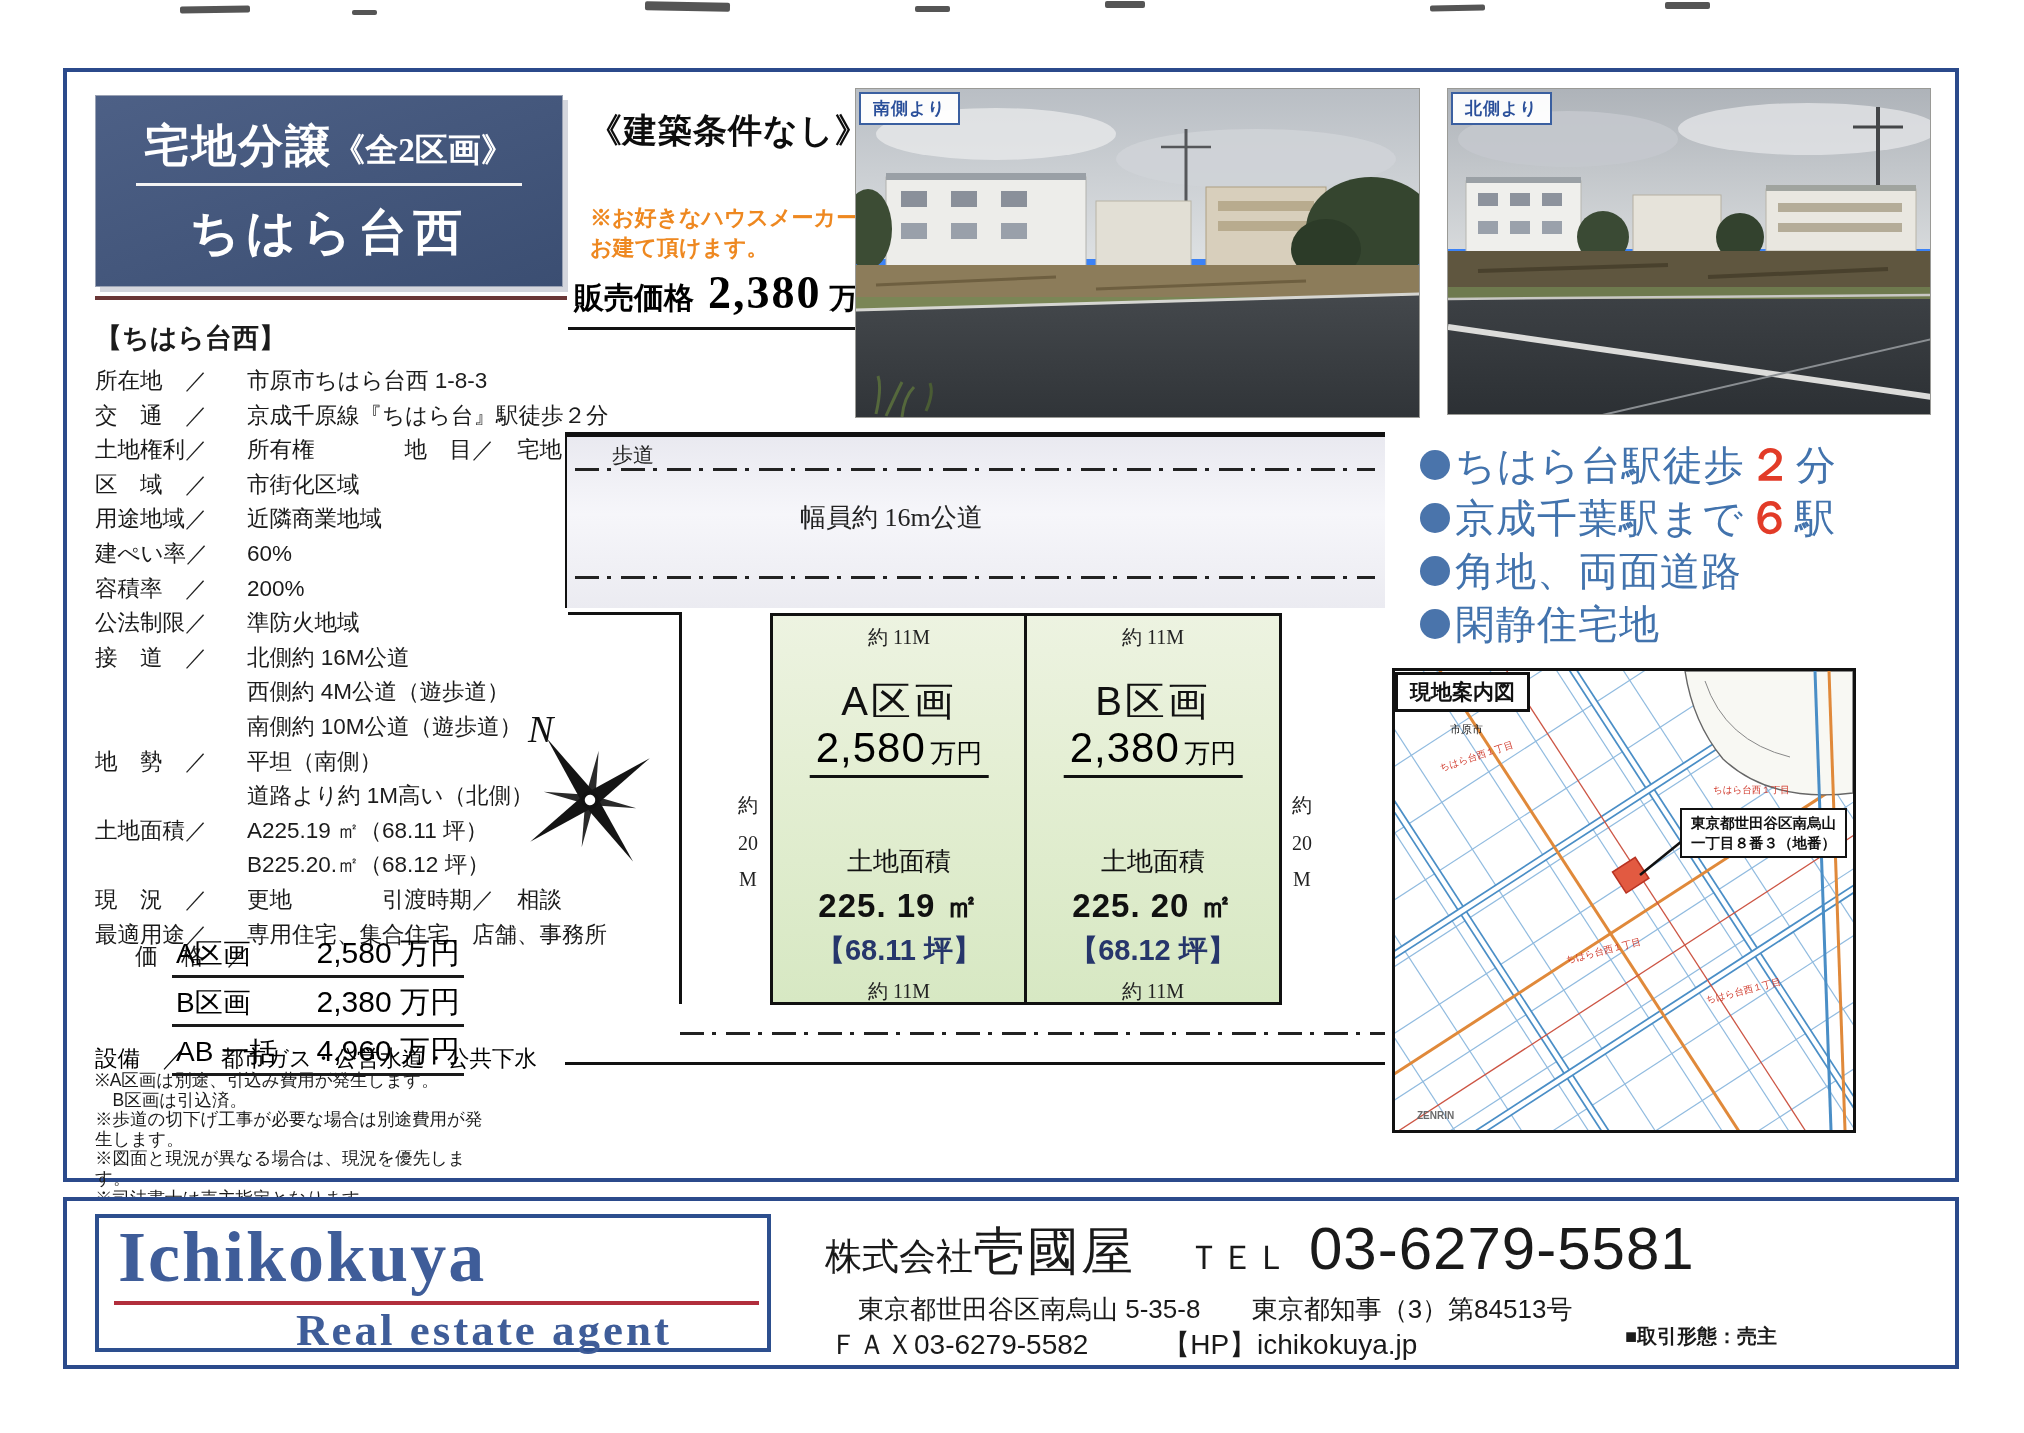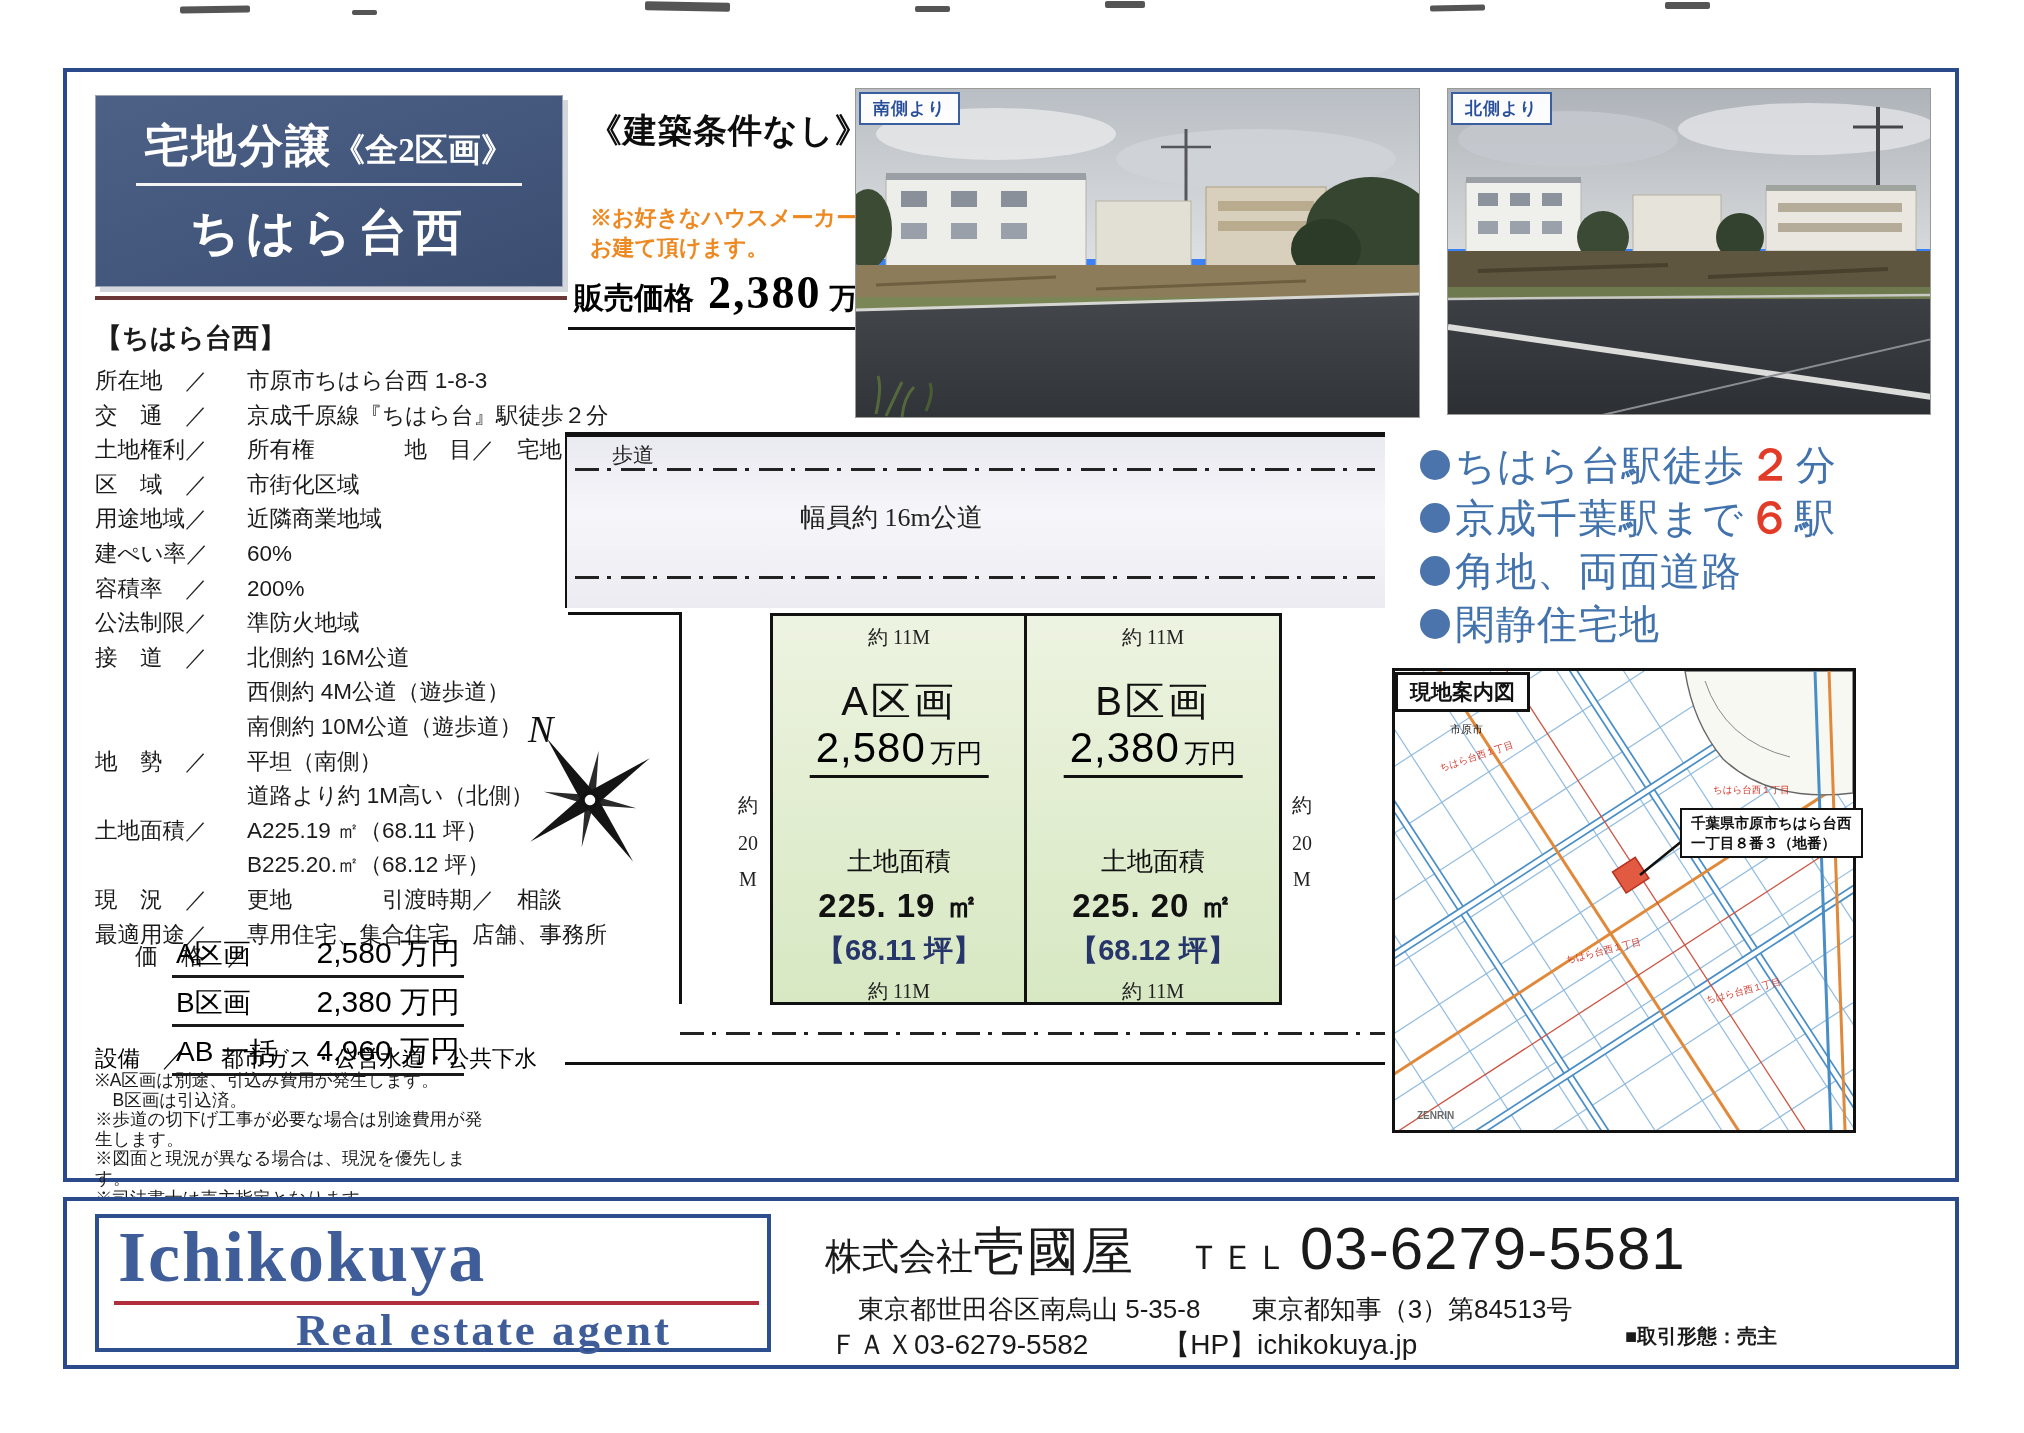--- a/index.html
+++ b/index.html
@@ -103,21 +103,21 @@
   .logobox { left:95px; top:1214px; width:676px; height:138px; border:4px solid #2d4f8e; background:#fff; }
   .logo-main { left:118px; top:1216px; font-family:"Liberation Serif", serif; font-weight:bold;
     font-size:72px; color:#3f5d99; letter-spacing:2px; }
   .logo-line { left:114px; top:1301px; width:645px; height:4px; background:#b12e3c; }
   .logo-sub { left:296px; top:1304px; font-family:"Liberation Serif", serif; font-weight:bold;
     font-size:45px; color:#3f5d99; letter-spacing:3px; }
   .company-row { left:825px; top:1214px; display:flex; align-items:baseline; color:#1a1a1a; white-space:nowrap; }
   .company-row .pfx { font-size:37px; }
   .company-row .cnm { font-size:52px; letter-spacing:2px; }
   .company-row .tel-lb { font-size:34px; margin-left:52px; }
-  .company-row .tel-no { font-size:60px; margin-left:11px; letter-spacing:1px; }
+  .company-row .tel-no { font-size:60px; margin-left:20px; letter-spacing:1px; }
   .foot-l2 { left:858px; top:1292px; font-size:26px; color:#1a1a1a; white-space:nowrap; }
   .foot-l2 .lic { margin-left:44px; }
   .foot-l3 { left:830px; top:1326px; font-size:28px; color:#1a1a1a; white-space:nowrap; }
   .foot-l3 .hp { margin-left:66px; }
   .deal { left:1625px; top:1323px; font-size:20px; font-weight:bold; color:#1a1a1a; }
 </style>
 </head>
 <body>
 
 <div class="page">
@@ -481,21 +481,21 @@
         <text x="46" y="100" font-size="9.5" fill="#d0392b" transform="rotate(-18 46 100)">ちはら台西１丁目</text>
         <text x="318" y="122" font-size="9.5" fill="#d0392b">ちはら台西１丁目</text>
         <text x="172" y="292" font-size="9.5" fill="#d0392b" transform="rotate(-14 172 292)">ちはら台西１丁目</text>
         <text x="312" y="332" font-size="9.5" fill="#d0392b" transform="rotate(-14 312 332)">ちはら台西１丁目</text>
         <text x="22" y="448" font-size="10" font-weight="bold" fill="#6a6a6a">ZENRIN</text>
       </g>
     </svg>
   </div>
   <div class="abs map-title">現地案内図</div>
   <div class="abs map-callout">
-    <div>千葉県市原市ちはら台西</div>
+    <div>東京都世田谷区南烏山</div>
     <div>一丁目８番３（地番）</div>
   </div>
 
   <div class="abs footerbox"></div>
   <div class="abs logobox"></div>
   <div class="abs logo-main">Ichikokuya</div>
   <div class="abs logo-line"></div>
   <div class="abs logo-sub">Real estate agent</div>
 
   <div class="abs company-row">

